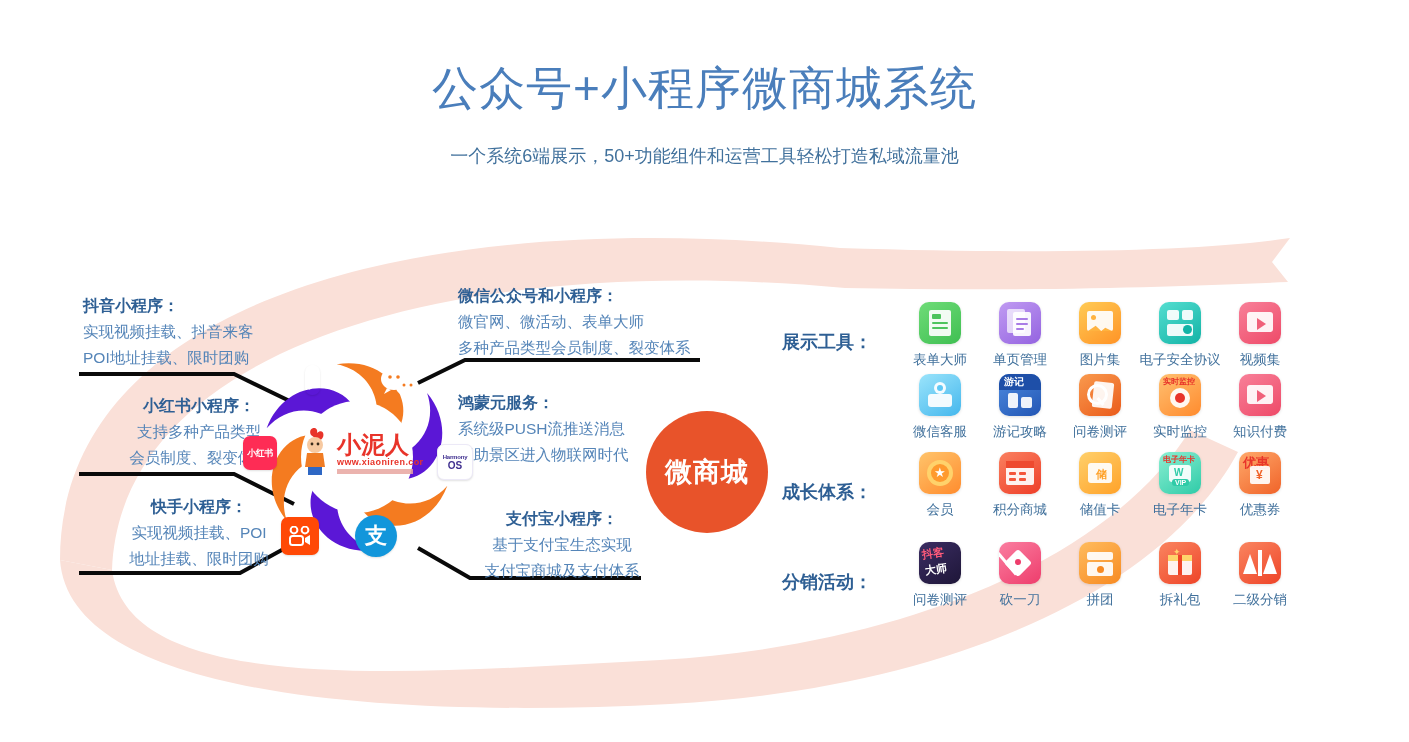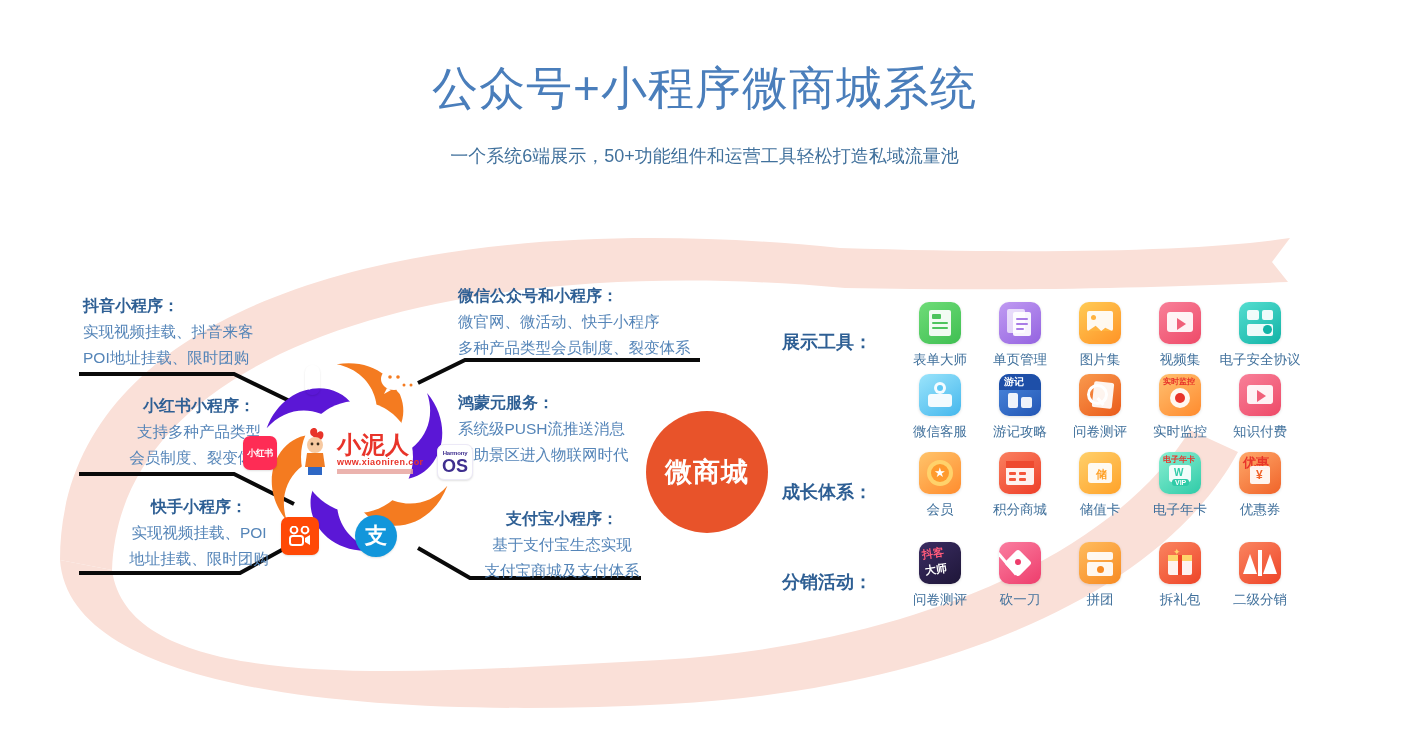--- a/index.html
+++ b/index.html
@@ -95,21 +95,21 @@
     align-items: center;
     justify-content: center;
     box-shadow: 0 1px 2px rgba(0,0,0,.12);
     font-weight: bold;
     color: #ffffff;
     overflow: hidden;
   }
   .badge-xhs    { left: 0px;   top: 93px;  width: 34px; height: 34px; background:#FE2C55; font-size: 9px; letter-spacing: -0.5px;}
   .badge-harmony{ left: 194px; top: 101px; width: 34px; height: 34px; background:#ffffff; color:#3f2f8f; border:1px solid #ece9f7; flex-direction: column; line-height: 1;}
   .badge-harmony .h-small { font-size: 6px; letter-spacing: -0.2px; margin-bottom: 1px;}
-  .badge-harmony .h-big   { font-size: 18px; font-weight: 700; }
+  .badge-harmony .h-big   { font-size: 10px; font-weight: 700; }
   .badge-kuaishou{left: 38px; top: 174px; width: 38px; height: 38px; background:#FF4906; font-size:19px;}
   .badge-alipay {
     left: 112px; top: 172px; width: 42px; height: 42px;
     background: #1296DB; border-radius: 50%; font-size: 22px;
   }
   .badge-douyin {
     position: absolute; left: 62px; top: 22px;
     font-size: 30px; color: #ffffff; line-height: 1;
   }
   .badge-wechat {
@@ -255,21 +255,21 @@
 </div>
 
 <div class="callout align-center" id="callout-kuaishou">
   <div class="c-head">快手小程序：</div>
   <div class="c-line">实现视频挂载、POI</div>
   <div class="c-line">地址挂载、限时团购</div>
 </div>
 
 <div class="callout align-left" id="callout-wechat">
   <div class="c-head">微信公众号和小程序：</div>
-  <div class="c-line">微官网、微活动、快手小程序</div>
+  <div class="c-line">微官网、微活动、表单大师</div>
   <div class="c-line">多种产品类型会员制度、裂变体系</div>
 </div>
 
 <div class="callout align-left" id="callout-harmony">
   <div class="c-head">鸿蒙元服务：</div>
   <div class="c-line">系统级PUSH流推送消息</div>
   <div class="c-line">帮助景区进入物联网时代</div>
 </div>
 
 <div class="callout align-center" id="callout-alipay">
@@ -383,37 +383,37 @@
     <div class="tile">
       <div class="tile-icon" style="background:linear-gradient(145deg,#FFCB55,#FF9326)">
         <div class="ic-sheet" style="left:8px;top:9px;width:26px;height:20px;"></div>
         <div class="ic-circle" style="left:12px;top:13px;width:5px;height:5px;background:#FFB340"></div>
         <div style="position:absolute;left:9px;top:22px;width:24px;height:7px;background:#FFB340;
                     clip-path:polygon(0 100%,32% 25%,55% 100%,72% 55%,100% 100%)"></div>
       </div>
       <div class="tile-label">图片集</div>
     </div>
     <div class="tile">
-      <div class="tile-icon" style="background:linear-gradient(145deg,#F88099,#EE4A68)">
-        <div class="ic-sheet" style="left:8px;top:10px;width:26px;height:20px;border-radius:3px;"></div>
-        <div style="position:absolute;left:18px;top:16px;width:0;height:0;
-                    border-left:9px solid #F0607A;border-top:6px solid transparent;
-                    border-bottom:6px solid transparent;"></div>
-      </div>
-      <div class="tile-label">视频集</div>
-    </div>
-    <div class="tile">
       <div class="tile-icon" style="background:linear-gradient(145deg,#55DED0,#12B3A6)">
         <div class="ic-sheet" style="left:8px;top:8px;width:12px;height:10px;"></div>
         <div class="ic-sheet" style="left:23px;top:8px;width:11px;height:10px;"></div>
         <div class="ic-sheet" style="left:8px;top:22px;width:26px;height:12px;"></div>
         <div style="position:absolute;left:24px;top:23px;width:9px;height:9px;border-radius:50%;
                     background:#12B3A6;"></div>
       </div>
       <div class="tile-label">电子安全协议</div>
+    </div>
+    <div class="tile">
+      <div class="tile-icon" style="background:linear-gradient(145deg,#F88099,#EE4A68)">
+        <div class="ic-sheet" style="left:8px;top:10px;width:26px;height:20px;border-radius:3px;"></div>
+        <div style="position:absolute;left:18px;top:16px;width:0;height:0;
+                    border-left:9px solid #F0607A;border-top:6px solid transparent;
+                    border-bottom:6px solid transparent;"></div>
+      </div>
+      <div class="tile-label">视频集</div>
     </div>
   </div>
 </div>
 
 <div class="feature-row" id="row-display2">
   <div class="tiles">
     <div class="tile">
       <div class="tile-icon" style="background:linear-gradient(145deg,#9BE4FB,#44B7ED)">
         <div class="ic-sheet" style="left:9px;top:20px;width:24px;height:13px;border-radius:3px;"></div>
         <div class="ic-circle" style="left:15px;top:8px;width:12px;height:12px;"></div>

